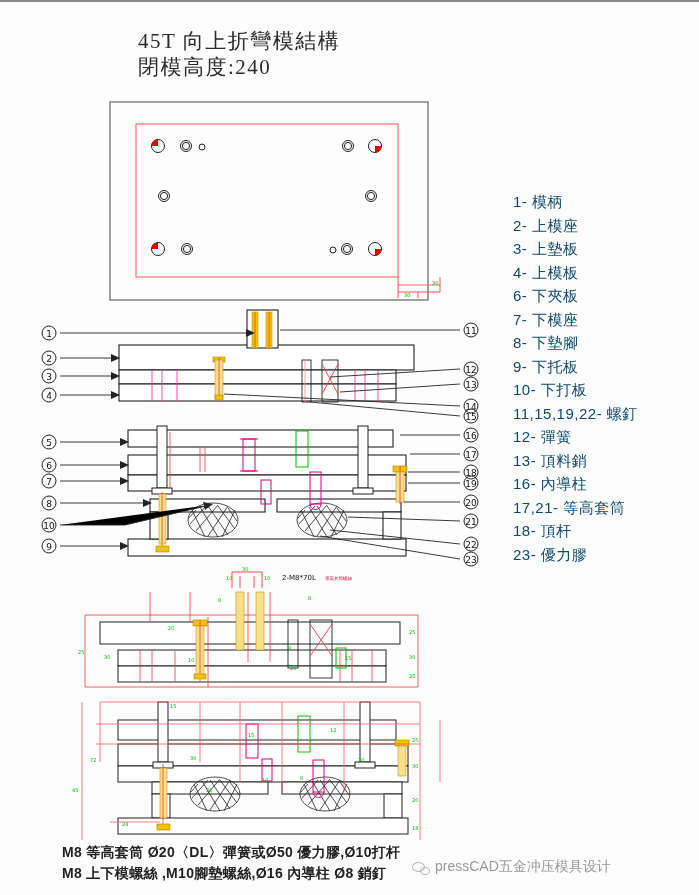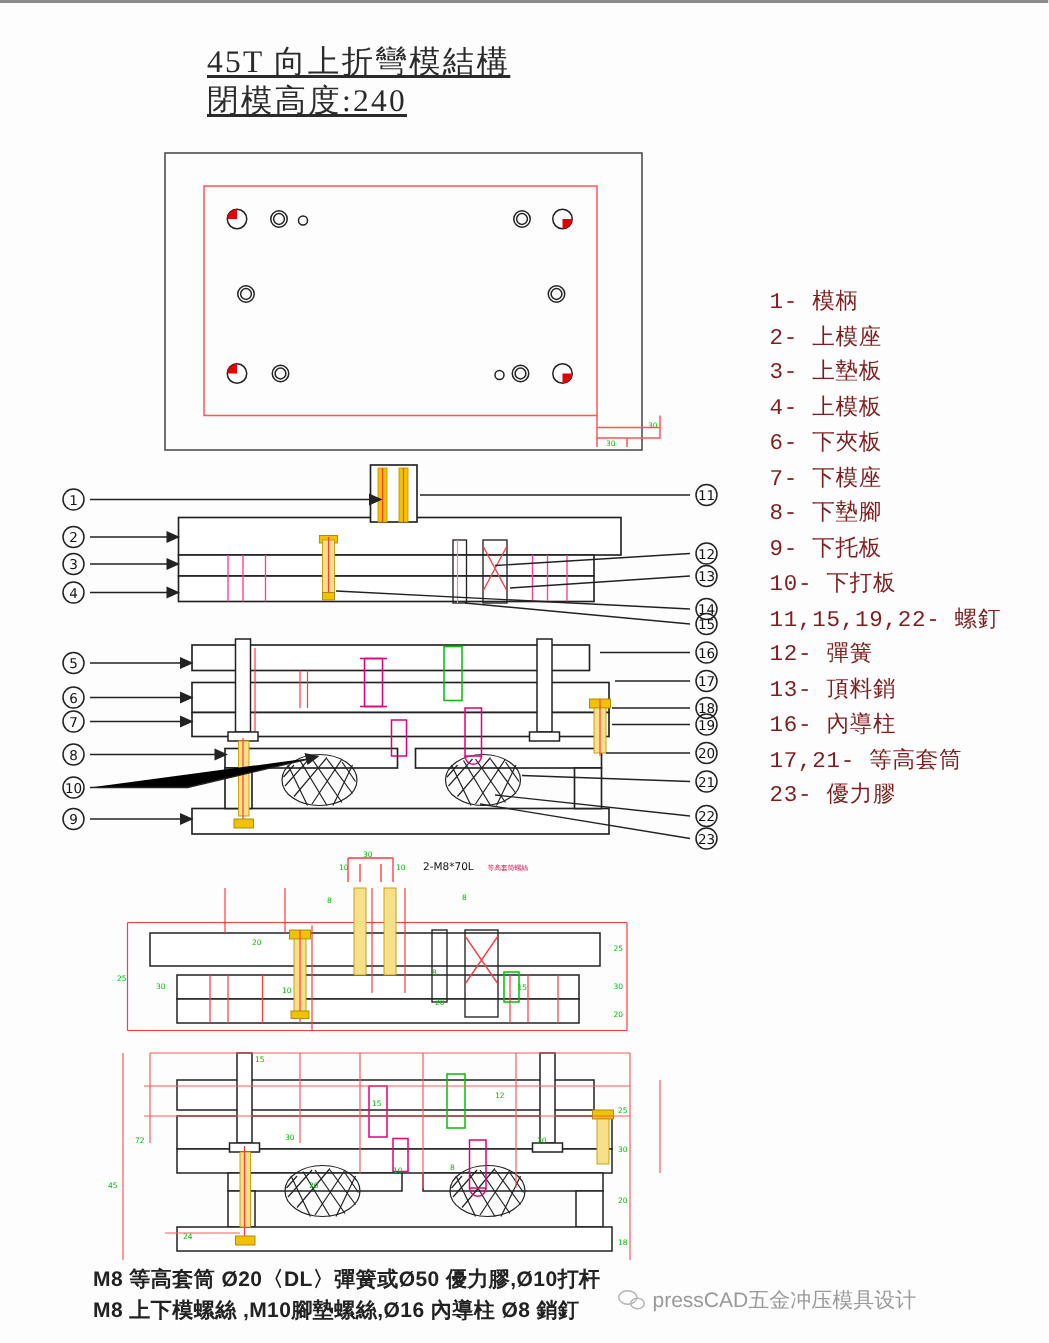--- a/index.html
+++ b/index.html
@@ -10,37 +10,37 @@
     color:#1a1a1a;
     overflow:hidden;
     position:relative;
   }
   #sheet{position:absolute;inset:0;border-top:2px solid #8a8a8a;box-sizing:border-box;}
 
   
   .title-block{position:absolute;left:138px;top:26px;}
   .title-line{
     font-family:"Liberation Serif","DejaVu Serif",serif;
-    font-size:21px;letter-spacing:1.5px;color:#2b2b2b;line-height:26px;white-space:nowrap;text-decoration:underline;
+    font-size:21px;letter-spacing:1.5px;color:#2b2b2b;line-height:26px;white-space:nowrap;
   }
 
   
   .legend{position:absolute;left:513px;top:188px;}
   .legend-item{
-    font-size:15px;line-height:23.5px;white-space:nowrap;color:#7f1d1d;
-    font-family:Liberation Mono, monospace;letter-spacing:.5px;
+    font-size:15px;line-height:23.5px;white-space:nowrap;color:#0c4a6e;
+    font-family:Liberation Sans, sans-serif;letter-spacing:.5px;
   }
 
   
   .note-block{position:absolute;left:62px;top:840px;}
   .note-line{font-size:14px;line-height:21px;white-space:nowrap;color:#222;letter-spacing:.3px;font-weight:bold;}
 
   
   .watermark{
-    position:absolute;left:412px;top:856px;display:flex;align-items:center;gap:5px;
+    position:absolute;left:412px;top:856px;display:flex;align-items:flex-end;gap:5px;
     color:#9a9a9a;font-size:14px;white-space:nowrap;
   }
   .wm-logo{width:18px;height:14px;position:relative;display:inline-block;}
   .wm-logo:before,.wm-logo:after{
     content:"";position:absolute;border:1.4px solid #b5b5b5;border-radius:50%;
   }
   .wm-logo:before{width:11px;height:8px;left:0;top:0;}
   .wm-logo:after{width:8px;height:6px;left:8px;top:5px;}
 
   
@@ -68,20 +68,21 @@
     <div class="legend-item">6- 下夾板</div>
     <div class="legend-item">7- 下模座</div>
     <div class="legend-item">8- 下墊腳</div>
     <div class="legend-item">9- 下托板</div>
     <div class="legend-item">10- 下打板</div>
     <div class="legend-item">11,15,19,22- 螺釘</div>
     <div class="legend-item">12- 彈簧</div>
     <div class="legend-item">13- 頂料銷</div>
     <div class="legend-item">16- 內導柱</div>
     <div class="legend-item">17,21- 等高套筒</div>
+    <div class="legend-item">18- 頂杆</div>
     <div class="legend-item">23- 優力膠</div>
   </div>
 
   <div class="note-block">
     <div class="note-line">M8 等高套筒    Ø20〈DL〉彈簧或Ø50 優力膠,Ø10打杆</div>
     <div class="note-line">M8 上下模螺絲  ,M10腳墊螺絲,Ø16 內導柱  Ø8 銷釘</div>
   </div>
 
   <div class="watermark">
     <span class="wm-logo"></span>

